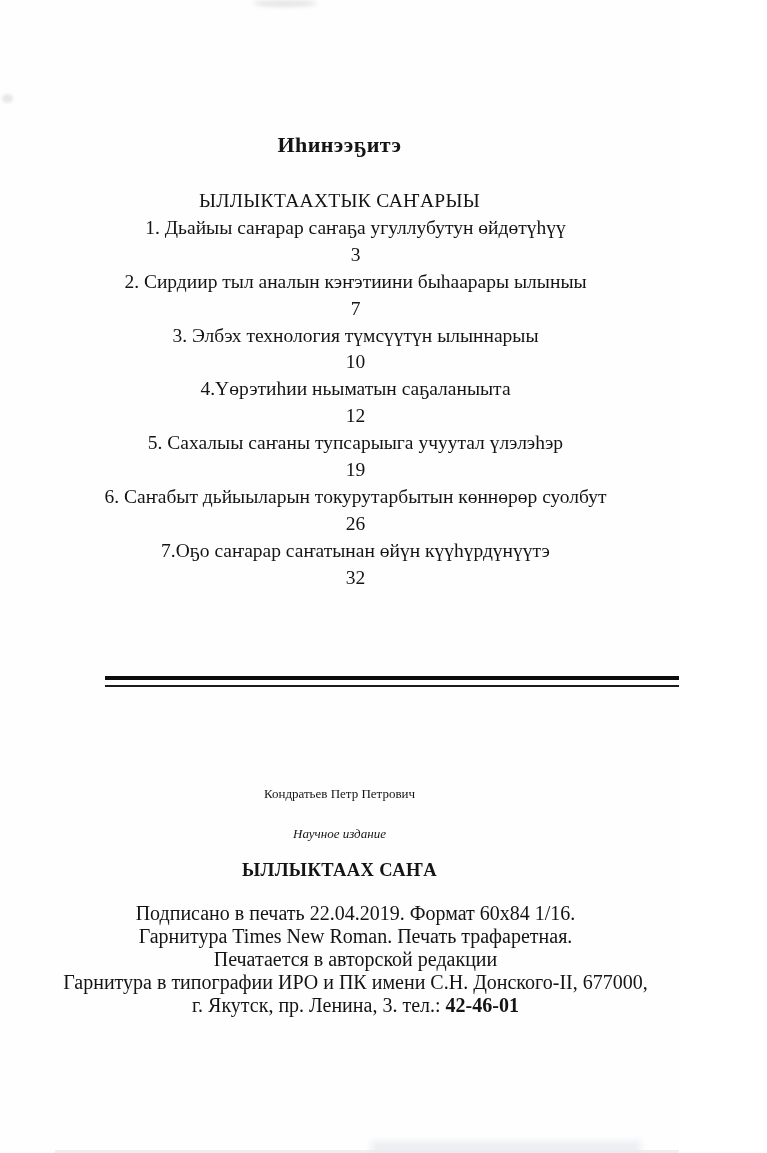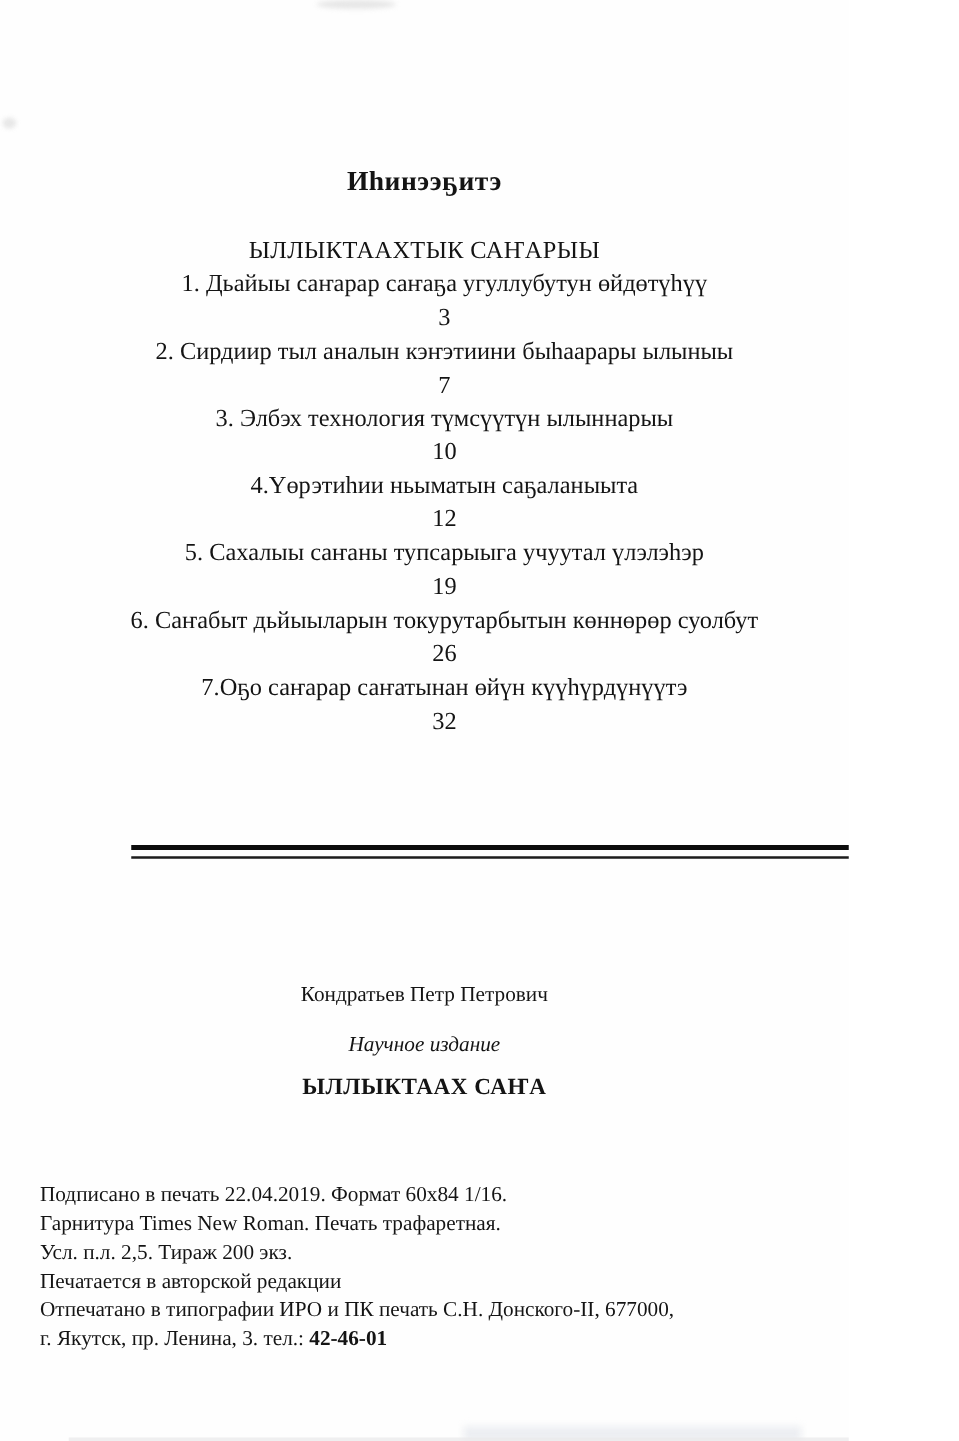--- a/index.html
+++ b/index.html
@@ -47,32 +47,31 @@
     height: 5px;
     border-top: 4px solid #0c0c0c;
     border-bottom: 2px solid #1c1c1c;
     box-sizing: content-box;
   }
 
   .colophon-line {
     position: absolute;
     left: 0; width: 100%;
     text-align: center;
-    font-size: 17px;
+    font-size: 13px;
   }
   .author       { top: 786px; }
   .edition-type { top: 826px; font-style: italic; }
   .book-title   { top: 860px; font-size: 18.5px; font-weight: bold; letter-spacing: 0.4px; }
   .imprint {
     position: absolute;
     top: 902px; left: 0; width: 100%;
-    text-align: left;
-    font-size: 17px;
+    text-align: center;
+    font-size: 20px;
     line-height: 23px;
-    margin-top: 42px;
   }
   .phone-bold { font-weight: bold; }
 </style>
 </head>
 <body>
 
 <div class="page">
 
   <div class="artifact smudge-top"></div>
   <div class="artifact smudge-left"></div>
@@ -108,19 +107,18 @@
 
   <div class="divider"></div>
 
   <div class="colophon-line author">Кондратьев Петр Петрович</div>
   <div class="colophon-line book-title">ЫЛЛЫКТААХ САҤА</div>
   <div class="colophon-line edition-type">Научное издание</div>
 
   <div class="imprint">
     <div class="toc-line">Подписано в печать 22.04.2019. Формат 60х84 1/16.</div>
     <div class="toc-line">Гарнитура Times New Roman. Печать трафаретная.</div>
-    <div class="toc-line">Усл. п.л. 2,5. Тираж 200 экз.</div>
     <div class="toc-line">Печатается в авторской редакции</div>
-    <div class="toc-line">Отпечатано в типографии ИРО и ПК печать С.Н. Донского-II, 677000,</div>
+    <div class="toc-line">Гарнитура в типографии ИРО и ПК имени С.Н. Донского-II, 677000,</div>
     <div class="toc-line"><span>г. Якутск, пр. Ленина, 3. тел.: </span><span class="phone-bold">42-46-01</span></div>
   </div>
 
 </div>
 
 </body></html>

